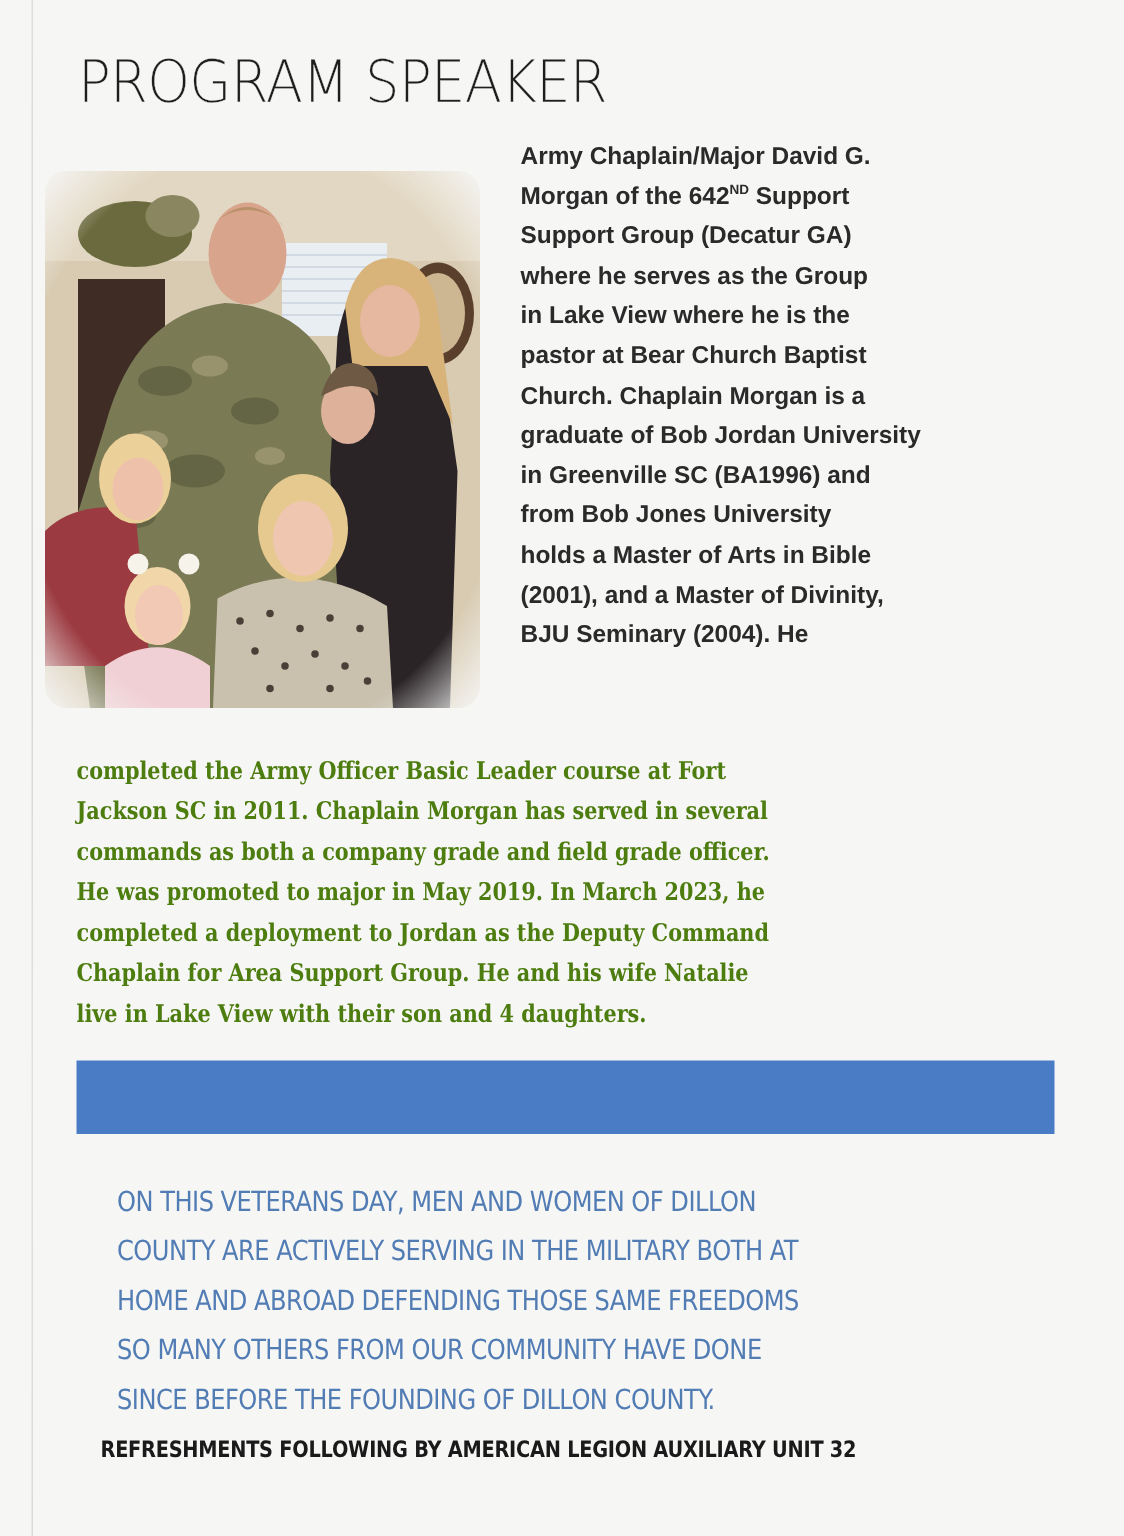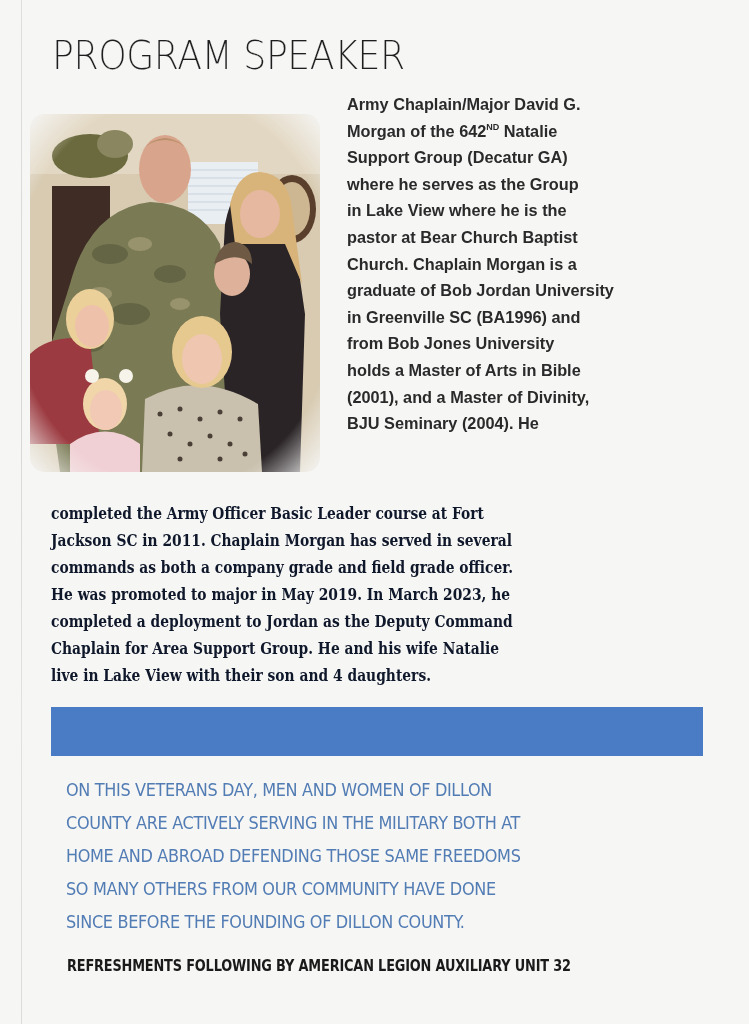--- a/index.html
+++ b/index.html
@@ -71,40 +71,40 @@
     .bio-bottom {
       position: absolute;
       left: 51px;
       top: 500px;
       width: 670px;
       margin: 0;
       font-family: "DejaVu Serif", serif;
       font-weight: bold;
       font-size: 16.3px;
       line-height: 27px;
-      color: #0f172a;
+      color: #4d7c0f;
     }
     .bio-bottom .bio-line {
       transform: scaleX(0.85);
       transform-origin: left center;
     }
     .blue-bar {
       position: absolute;
       left: 51px;
       top: 707px;
       width: 652px;
       height: 49px;
       background: #4a7cc5;
     }
     .tagline {
       position: absolute;
       left: 66px;
       top: 773px;
       width: 640px;
-      margin: 0;
+      margin: 12px;
       font-family: "DejaVu Sans", sans-serif;
       font-size: 18.5px;
       line-height: 33px;
       color: #527cb4;
       letter-spacing: -0.4px;
     }
     .tagline .tag-line {
       display: block;
       white-space: nowrap;
       transform: scaleX(0.87);
@@ -205,21 +205,21 @@
         <circle cx="190" cy="345" r="2.5"></circle>
         <circle cx="215" cy="340" r="2.5"></circle>
     </g>
     <ellipse cx="172" cy="238" rx="30" ry="36" fill="#e6c98f"></ellipse>
     <ellipse cx="172" cy="245" rx="20" ry="25" fill="#efc6b0"></ellipse>
   </svg>
 </div>
 
 <div class="bio-top">
   <span class="bio-line">Army Chaplain/Major David G.</span>
-  <span class="bio-line"><span>Morgan of the 642</span><sup>ND</sup><span> Natalie</span></span>
+  <span class="bio-line"><span>Morgan of the 642</span><sup>ND</sup><span> Support</span></span>
   <span class="bio-line">Support Group (Decatur GA)</span>
   <span class="bio-line">where he serves as the Group</span>
   <span class="bio-line">in Lake View where he is the</span>
   <span class="bio-line">pastor at Bear Church Baptist</span>
   <span class="bio-line">Church. Chaplain Morgan is a</span>
   <span class="bio-line">graduate of Bob Jordan University</span>
   <span class="bio-line">in Greenville SC (BA1996) and</span>
   <span class="bio-line">from Bob Jones University</span>
   <span class="bio-line">holds a Master of Arts in Bible</span>
   <span class="bio-line">(2001), and a Master of Divinity,</span>

